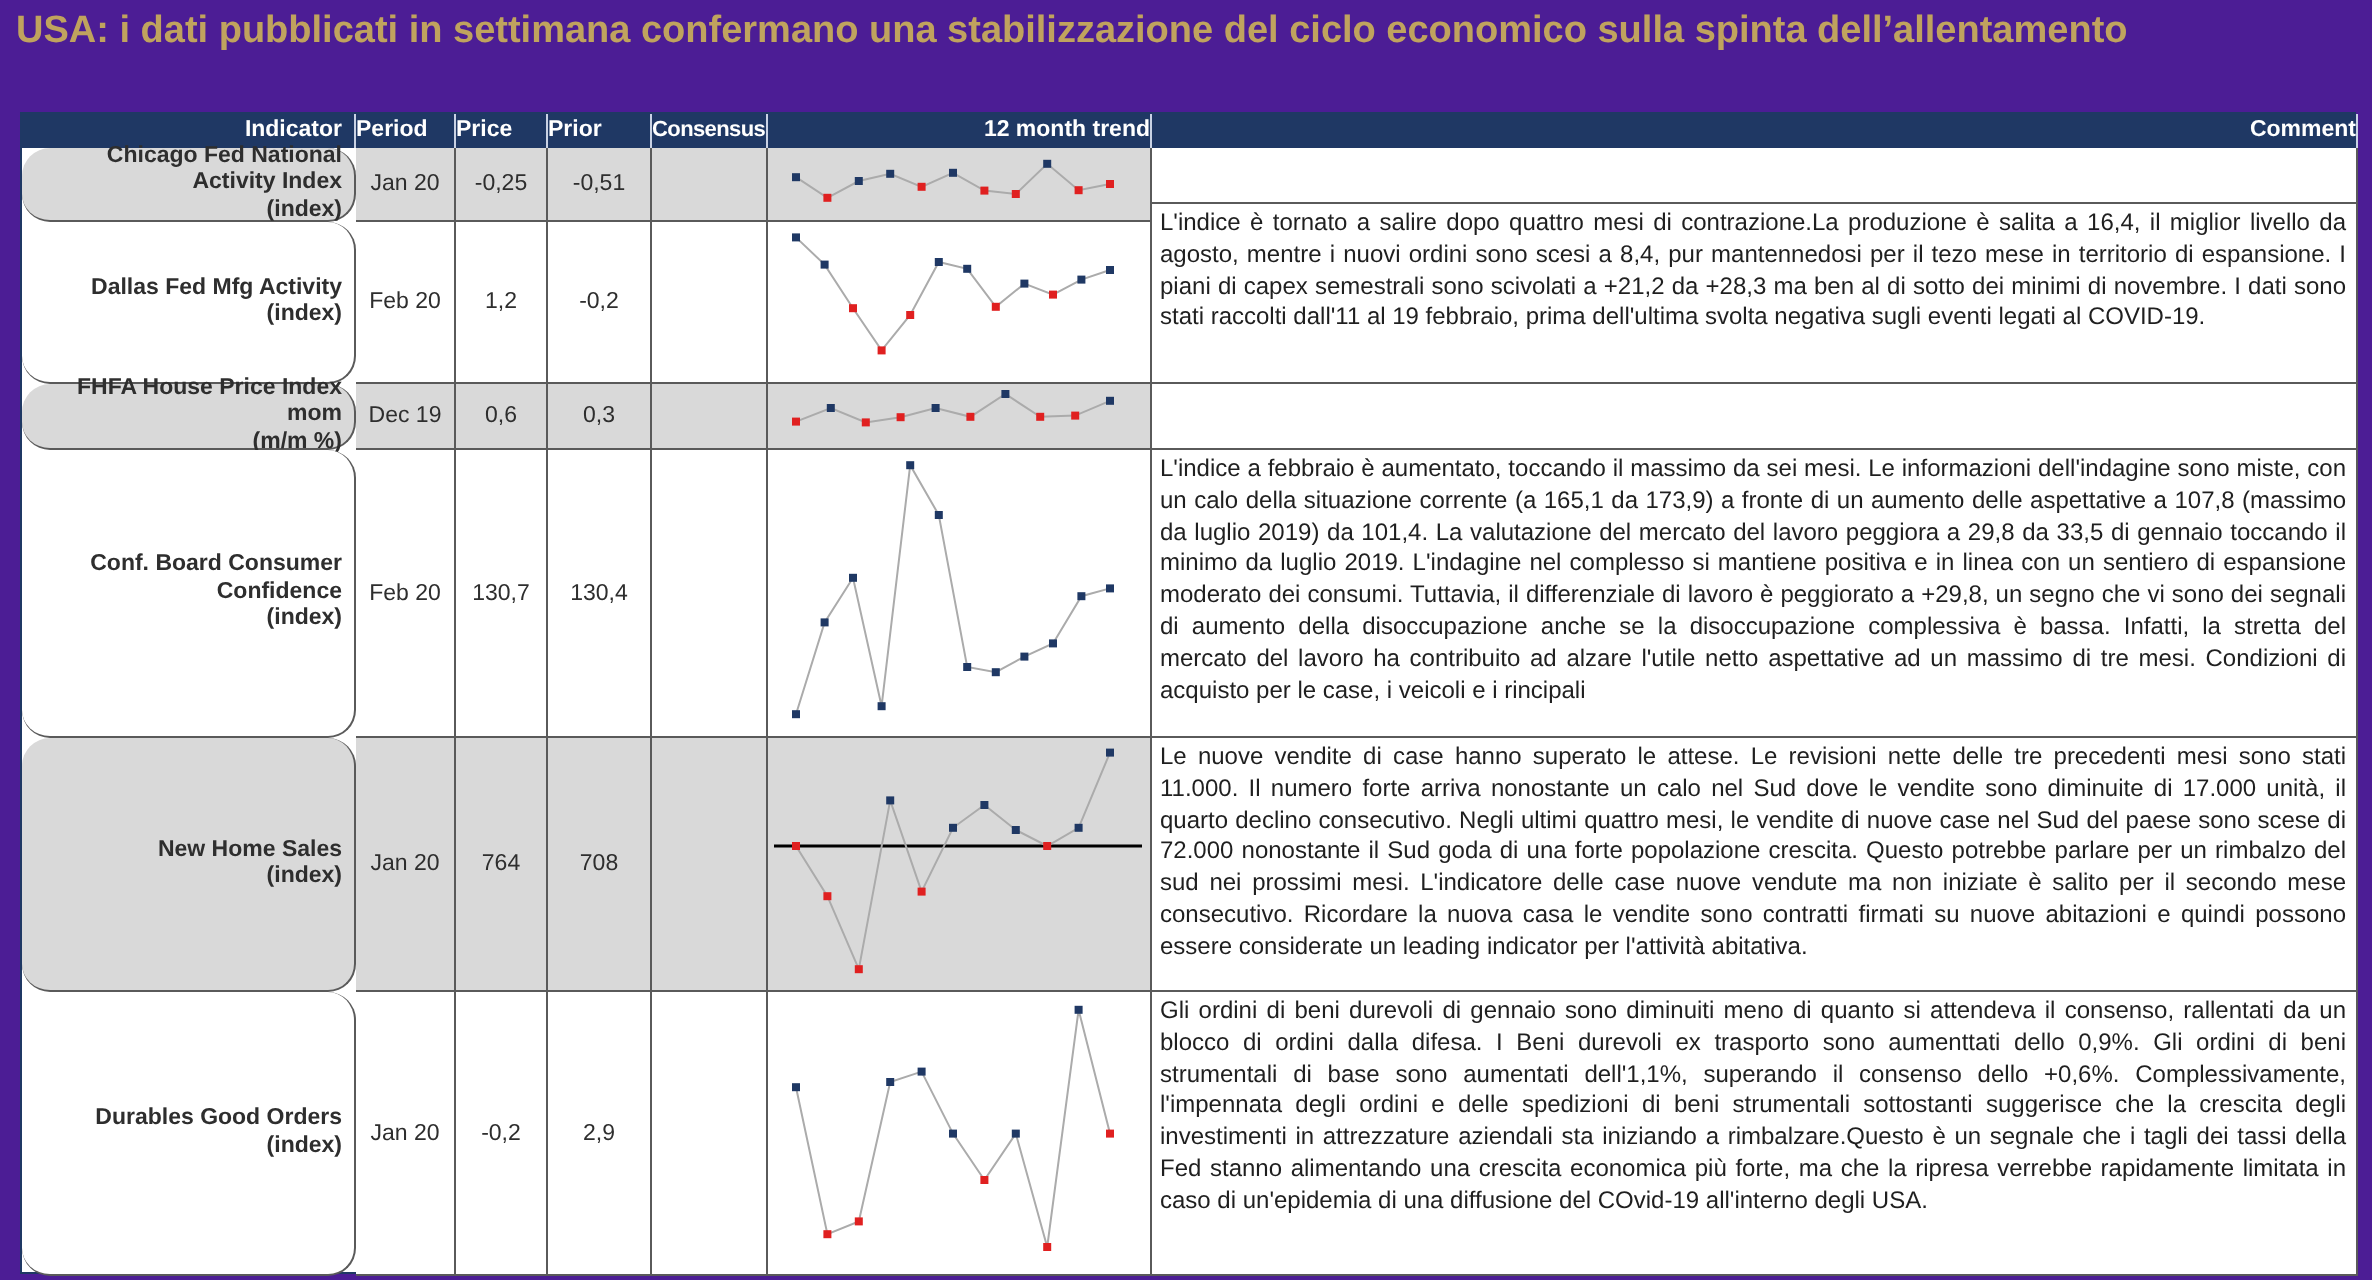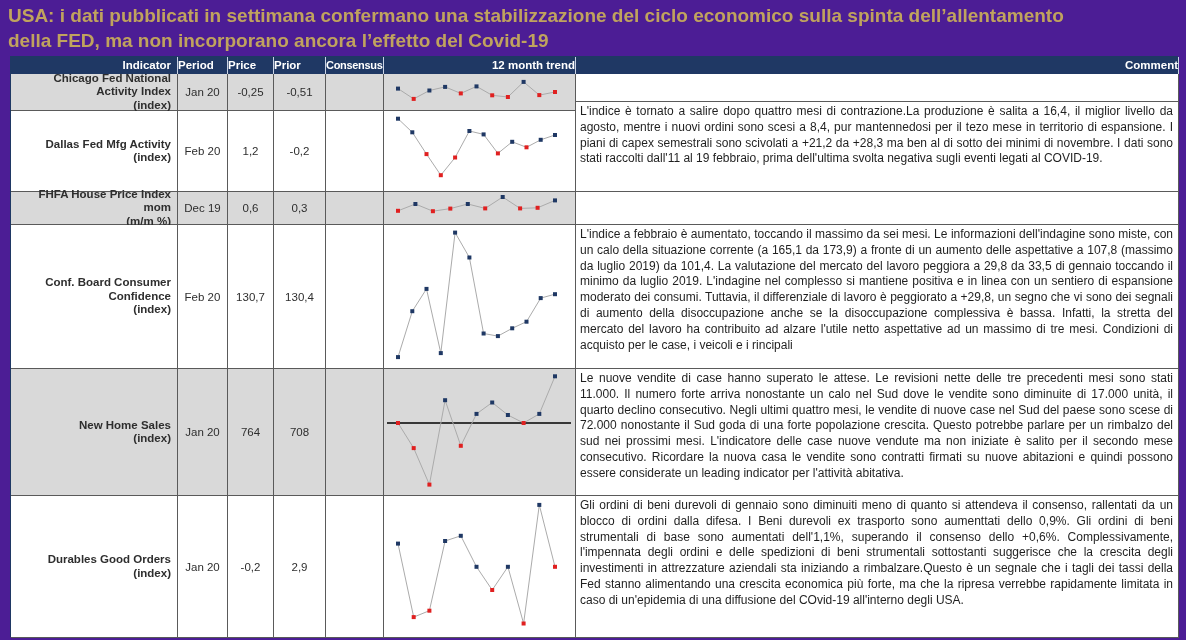--- a/index.html
+++ b/index.html
@@ -5,21 +5,21 @@
   html,body{margin:0;padding:0;background:#fff;}
   body{width:1186px;height:640px;overflow:hidden;font-family:"Liberation Sans",sans-serif;}
   .page{position:relative;width:1186px;height:640px;background:#4c1d95;}
   .title{position:absolute;left:8px;top:3px;width:1174px;font-weight:bold;font-size:19px;line-height:25px;color:#C0A35E;}
   .tbl{position:absolute;left:10px;top:56px;width:1168px;height:581px;border:1px solid #1F3864;box-sizing:border-box;background:#fff;}
   .hc{position:absolute;top:0;height:17px;background:#1F3864;color:#fff;font-weight:bold;
       font-size:11.5px;line-height:17px;box-sizing:border-box;border-right:1px solid #c9d2e4;
       white-space:nowrap;overflow:hidden;}
   .cell{position:absolute;box-sizing:border-box;border-right:1px solid #5a5a5a;border-bottom:1px solid #5a5a5a;background:#fff;color:#2e2e2e;}
   .shade{background:#D9D9D9;}
-  .ind{font-weight:bold;font-size:11.5px;line-height:13.5px;display:flex;flex-direction:column;justify-content:center;align-items:flex-end;text-align:right;padding:1px 6px 1px 2px;}
+  .ind{font-weight:bold;font-size:11.5px;line-height:13.5px;display:flex;flex-direction:column;justify-content:center;align-items:flex-end;text-align:right;padding:1px 6px 1px 2px;border-radius:14px;}
   .val{font-size:11.5px;display:flex;align-items:center;justify-content:center;text-align:right;}
   .trend{padding:0;overflow:hidden;}
   .comment{font-size:12px;line-height:15.8px;text-align:justify;padding:2px 5px 0 4px;color:#1f1f1f;overflow:hidden;}
   
   .c0{left:0;width:167px}.c1{left:167px;width:50px}.c2{left:217px;width:46px}
   .c3{left:263px;width:52px}.c4{left:315px;width:58px}.c5{left:373px;width:192px}
   .c6{left:565px;width:603px}
   
   .r0{top:17px;height:37px}.r1{top:54px;height:81px}.r2{top:135px;height:33px}
   .r3{top:168px;height:144px}.r4{top:312px;height:127px}.r5{top:439px;height:142px}
@@ -29,21 +29,20 @@
   .ha-r{text-align:right;padding-right:6px}.ha-c{text-align:left}.ha-l{text-align:right;padding-left:4px}
   .tight{font-size:11px;letter-spacing:-0.3px}
 </style>
 </head>
 <body>
 
 <div class="page">
 
   <div class="title">
     <div>USA: i dati pubblicati in settimana confermano una stabilizzazione del ciclo economico sulla spinta dell’allentamento</div>
-    <div>della FED, ma non incorporano ancora l’effetto del Covid-19</div>
   </div>
 
   <div class="tbl">
 
     <div class="hc c0 ha-r">Indicator</div>
     <div class="hc c1 ha-c">Period</div>
     <div class="hc c2 ha-c">Price</div>
     <div class="hc c3 ha-c">Prior</div>
     <div class="hc c4 ha-c tight">Consensus</div>
     <div class="hc c5 ha-l">12 month trend</div>

